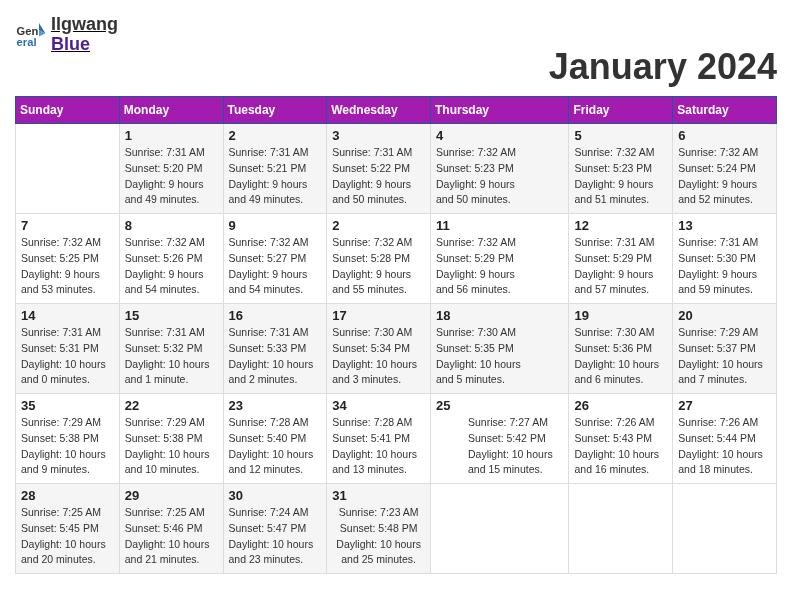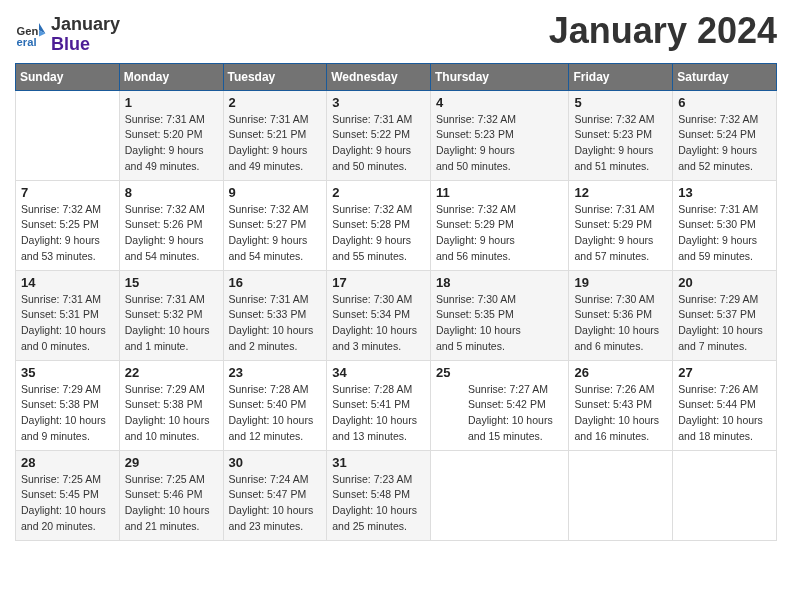--- a/index.html
+++ b/index.html
@@ -13,50 +13,52 @@
     .header {
       display: flex;
       justify-content: space-between;
       align-items: flex-start;
       margin-bottom: 8px;
     }
     .logo {
       display: flex;
       align-items: center;
       margin-top: 5px;
+      text-decoration: underline;
     }
     .logo-text {
       font-size: 18px;
       font-weight: bold;
       color: #333;
       line-height: 1.1;
     }
     .logo-icon {
       width: 32px;
       height: 32px;
       margin-right: 4px;
     }
     .title-block {
+      margin-top: 36px;
     }
     .month-title {
       font-size: 36px;
       font-weight: bold;
       color: #333;
     }
     .subtitle {
       font-size: 14px;
       color: #555;
     }
     table {
       width: 100%;
       border-collapse: collapse;
       font-size: 11px;
     }
     thead tr {
-      background-color: #737373;
+      background-color: #a21caf;
       color: #fff;
     }
     thead th {
       padding: 6px 4px;
       text-align: left;
       font-size: 12px;
       font-weight: bold;
       border: 1px solid #1a5a9a;
     }
     tbody tr {
@@ -92,21 +94,21 @@
 
 <div class="header">
   <div class="logo">
     <svg class="logo-icon" viewBox="0 0 40 40">
       <text x="2" y="20" font-size="14" font-weight="bold" fill="#333">Gen</text>
       <text x="2" y="34" font-size="14" font-weight="bold" fill="#2a6db5">eral</text>
       <polygon points="30,5 38,18 30,14" fill="#2a6db5"></polygon>
       <polygon points="30,14 38,18 30,22" fill="#5599dd"></polygon>
     </svg>
     <div>
-      <div class="logo-text">January</div>
+      <div class="logo-text">Ilgwang</div>
       <div class="logo-text" style="color:#4c1d95;">Blue</div>
     </div>
   </div>
   <div class="title-block">
     <div class="month-title">January 2024</div>
   </div>
 </div>
 
 <table>
   <thead>
@@ -336,21 +338,21 @@
         </td>
         <td>
           <div class="day-num">30</div>
           <div class="day-info" style="white-space: pre-line;">Sunrise: 7:24 AM
 Sunset: 5:47 PM
 Daylight: 10 hours
 and 23 minutes.</div>
         </td>
         <td>
           <div class="day-num">31</div>
-          <div class="day-info" style="white-space: pre-line;">Sunrise: 7:23 AM
+          <div class="day-info" style="white-space: pre-line; text-align: center;">Sunrise: 7:23 AM
 Sunset: 5:48 PM
 Daylight: 10 hours
 and 25 minutes.</div>
         </td>
         <td class="empty-cell"></td>
         <td class="empty-cell"></td>
         <td class="empty-cell"></td>
       </tr>
     </tbody>
 </table>

